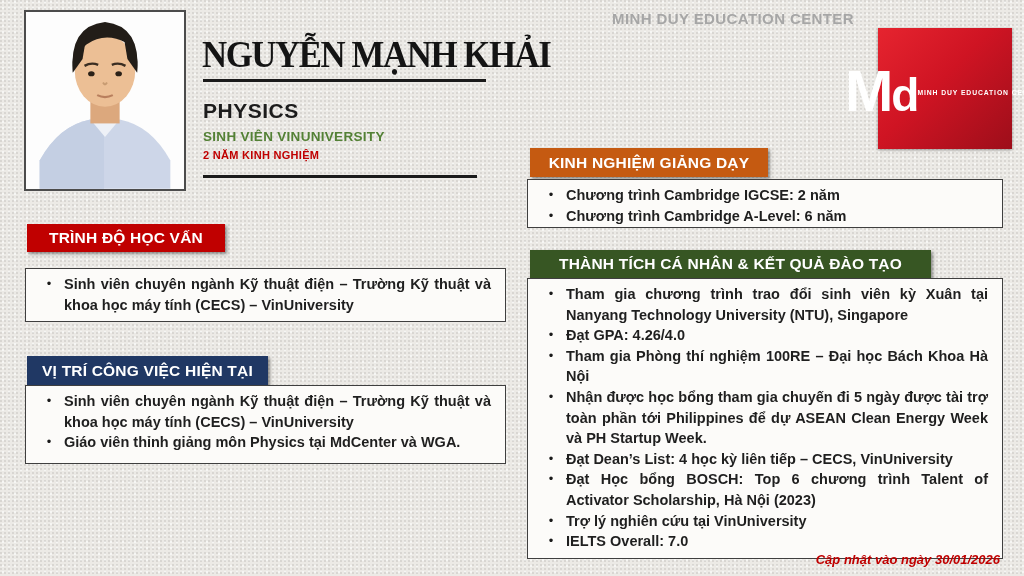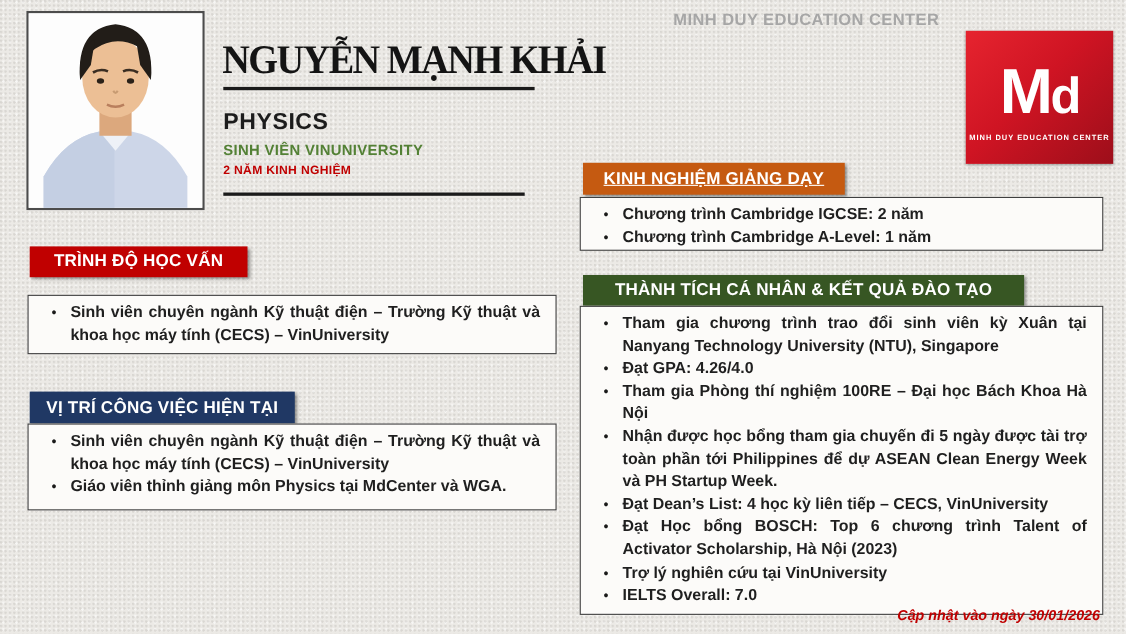--- a/index.html
+++ b/index.html
@@ -35,33 +35,33 @@
   .exp-line{left:203px;top:149px;font-size:11px;font-weight:bold;color:var(--accent-red);letter-spacing:.3px;}
 
   
   .brandline{right:170px;top:10px;text-align:right;line-height:17px;}
   .brandline .l1{font-size:15px;font-weight:bold;color:var(--gray-head);letter-spacing:.4px;}
   .brandline .l2{font-size:15px;font-weight:bold;color:var(--dark-head);letter-spacing:.4px;}
 
   
   .logo{left:878px;top:28px;width:134px;height:121px;
         background:linear-gradient(135deg,#e6242f 0%,#cf1423 45%,#9d0e1a 100%);
-        display:flex;flex-direction:column;align-items:center;justify-content:center;
+        display:flex;flex-direction:row;align-items:center;justify-content:center;
         box-shadow:0 1px 3px rgba(0,0,0,.35);}
   .logo .mono{color:#fff;font-size:58px;font-weight:bold;line-height:56px;letter-spacing:-2px;margin-top:8px;}
   .logo .mono .d{font-size:46px;}
   .logo .cap{color:#fff;font-size:6.8px;font-weight:bold;letter-spacing:.9px;margin-top:7px;white-space:nowrap;}
 
   
   .sec-h{color:#fff;font-weight:bold;font-size:15.5px;display:flex;align-items:center;
          justify-content:center;letter-spacing:.2px;box-shadow:2px 2px 3px rgba(0,0,0,.4);
          white-space:nowrap;padding:0 8px;}
   .h-red{left:27px;top:224px;width:198px;height:28px;background:var(--accent-red);}
   .h-navy{left:27px;top:356px;width:241px;height:29px;background:var(--navy);}
-  .h-orange{left:530px;top:148px;width:238px;height:29px;background:var(--orange);text-decoration:underline;}
+  .h-orange{left:530px;top:148px;width:238px;height:29px;background:var(--orange);}
   .h-green{left:530px;top:250px;width:401px;height:28px;background:var(--dkgreen);}
 
   
   .box{background:#fcfbf9;border:1.5px solid #3f3f3f;padding:5px 14px 4px 8px;overflow:hidden;}
   .b-edu{left:25px;top:268px;width:481px;height:54px;}
   .b-pos{left:25px;top:385px;width:481px;height:79px;}
   .b-exp{left:527px;top:179px;width:476px;height:49px;}
   .b-ach{left:527px;top:278px;width:476px;height:281px;}
 
   .li{display:flex;align-items:flex-start;}
@@ -138,21 +138,21 @@
 <div class="abs sec-h h-orange">
   <span>KINH NGHIỆM GIẢNG DẠY</span>
 </div>
 <div class="abs box b-exp">
   <div class="li">
     <span class="dot">•</span>
     <span class="txt">Chương trình Cambridge IGCSE: 2 năm</span>
   </div>
   <div class="li">
     <span class="dot">•</span>
-    <span class="txt">Chương trình Cambridge A-Level: 1 năm</span>
+    <span class="txt">Chương trình Cambridge A-Level: 6 năm</span>
   </div>
 </div>
 
 <div class="abs sec-h h-green">
   <span>THÀNH TÍCH CÁ NHÂN &amp; KẾT QUẢ ĐÀO TẠO</span>
 </div>
 <div class="abs box b-ach">
   <div class="li">
     <span class="dot">•</span>
     <span class="txt">Tham gia chương trình trao đổi sinh viên kỳ Xuân tại Nanyang Technology University (NTU), Singapore</span>

